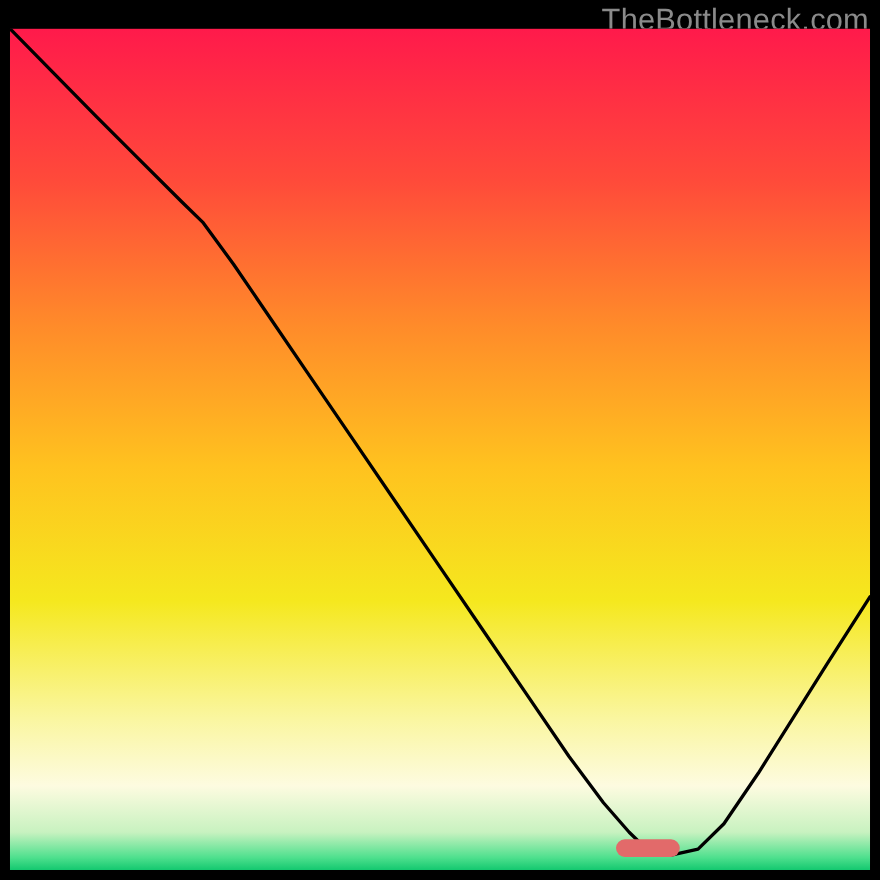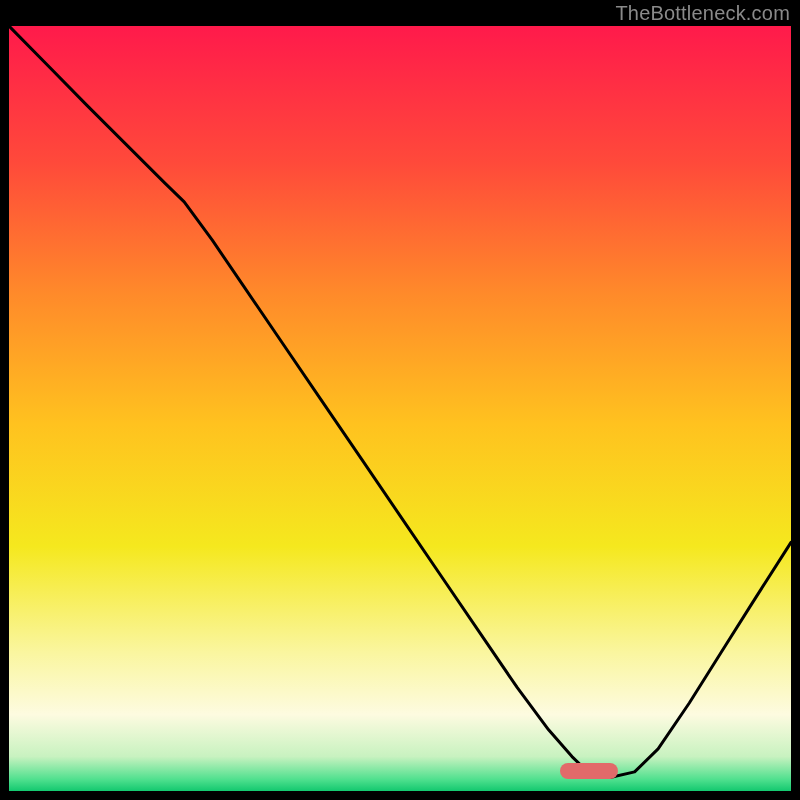--- a/index.html
+++ b/index.html
@@ -23,21 +23,21 @@
     left: 0;
     top: 0;
     width: 782px;
     height: 765px;
   }
   .watermark {
     position: absolute;
     top: 2px;
     right: 10px;
     font-family: Arial, Helvetica, sans-serif;
-    font-size: 20px;
+    font-size: 28px;
     font-weight: 500;
     color: #8a8a8a;
     letter-spacing: 0.2px;
   }
   .marker {
     position: absolute;
     width: 58px;
     height: 16px;
     background: #e26a6a;
     border-radius: 8px;

